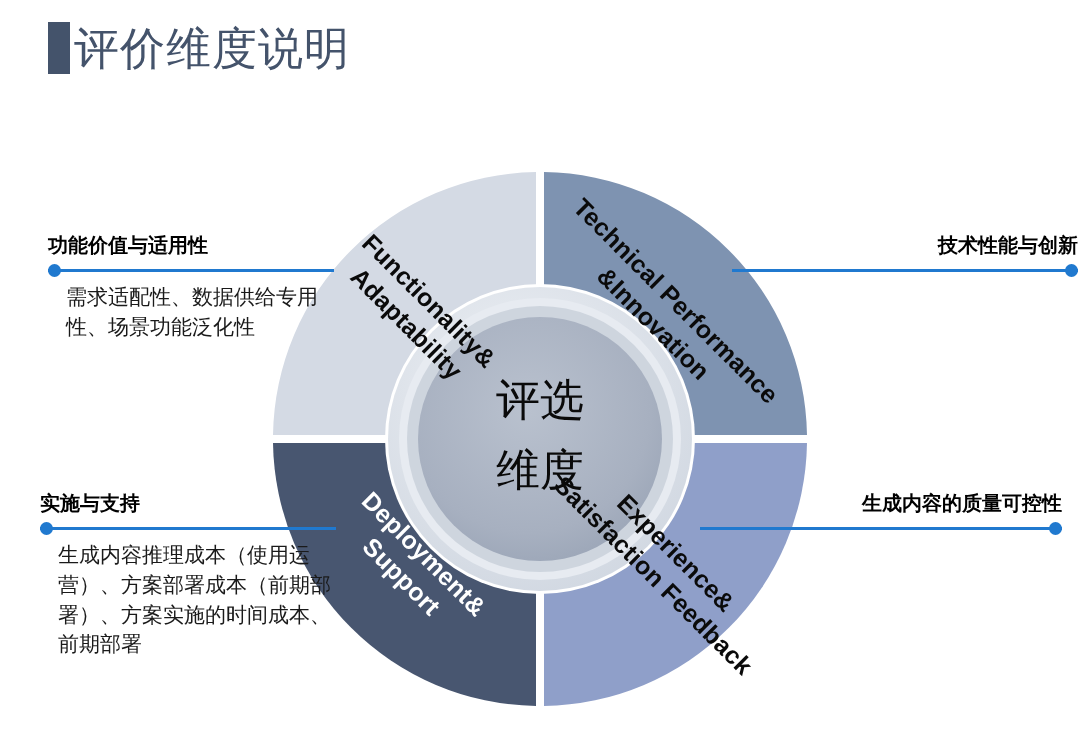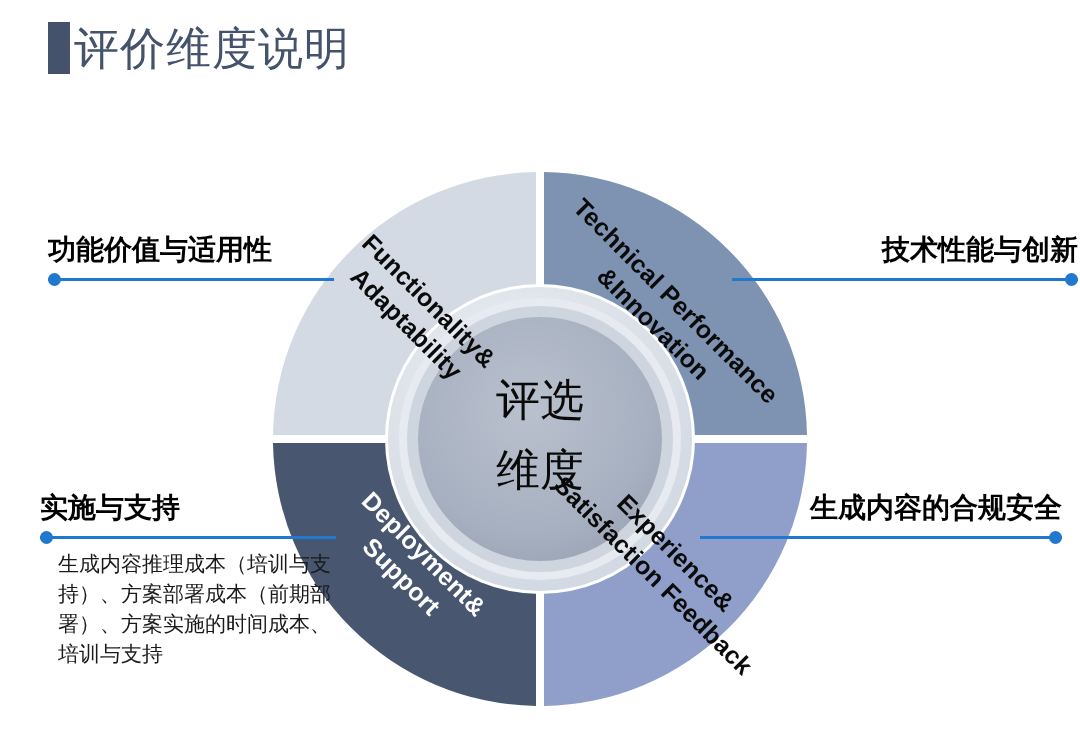--- a/index.html
+++ b/index.html
@@ -63,21 +63,21 @@
     font-family: "Liberation Sans", "DejaVu Sans", sans-serif;
     font-size: 44px;
     fill: #0a0a0a;
   }
 
   
   .callout {
     position: absolute;
   }
   .callout .c-title {
-    font-size: 28px;
+    font-size: 20px;
     font-weight: 700;
     color: #000000;
     white-space: nowrap;
     line-height: 1.15;
   }
   .callout .c-rule {
     position: relative;
     height: 16px;
     margin-top: 5px;
     margin-bottom: 4px;
@@ -184,38 +184,39 @@
     </g>
   </svg>
 </div>
 
 <div class="callout left" id="callout-tl">
   <div class="c-title">功能价值与适用性</div>
   <div class="c-rule">
     <div class="line"></div>
     <div class="dot"></div>
   </div>
+  <div class="c-body">需求适配性、数据供给专用性、场景功能泛化性</div>
 </div>
 
 <div class="callout right" id="callout-tr">
   <div class="c-title">技术性能与创新</div>
   <div class="c-rule">
     <div class="line"></div>
     <div class="dot"></div>
   </div>
 </div>
 
 <div class="callout left" id="callout-bl">
   <div class="c-title">实施与支持</div>
   <div class="c-rule">
     <div class="line"></div>
     <div class="dot"></div>
   </div>
-  <div class="c-body">生成内容推理成本（培训与支持）、方案部署成本（前期部署）、方案实施的时间成本、培训与支持</div>
+  <div class="c-body">生成内容推理成本（使用运营）、方案部署成本（前期部署）、方案实施的时间成本、前期部署</div>
 </div>
 
 <div class="callout right" id="callout-br">
-  <div class="c-title">生成内容的合规安全</div>
+  <div class="c-title">生成内容的质量可控性</div>
   <div class="c-rule">
     <div class="line"></div>
     <div class="dot"></div>
   </div>
 </div>
 
 </body></html>

